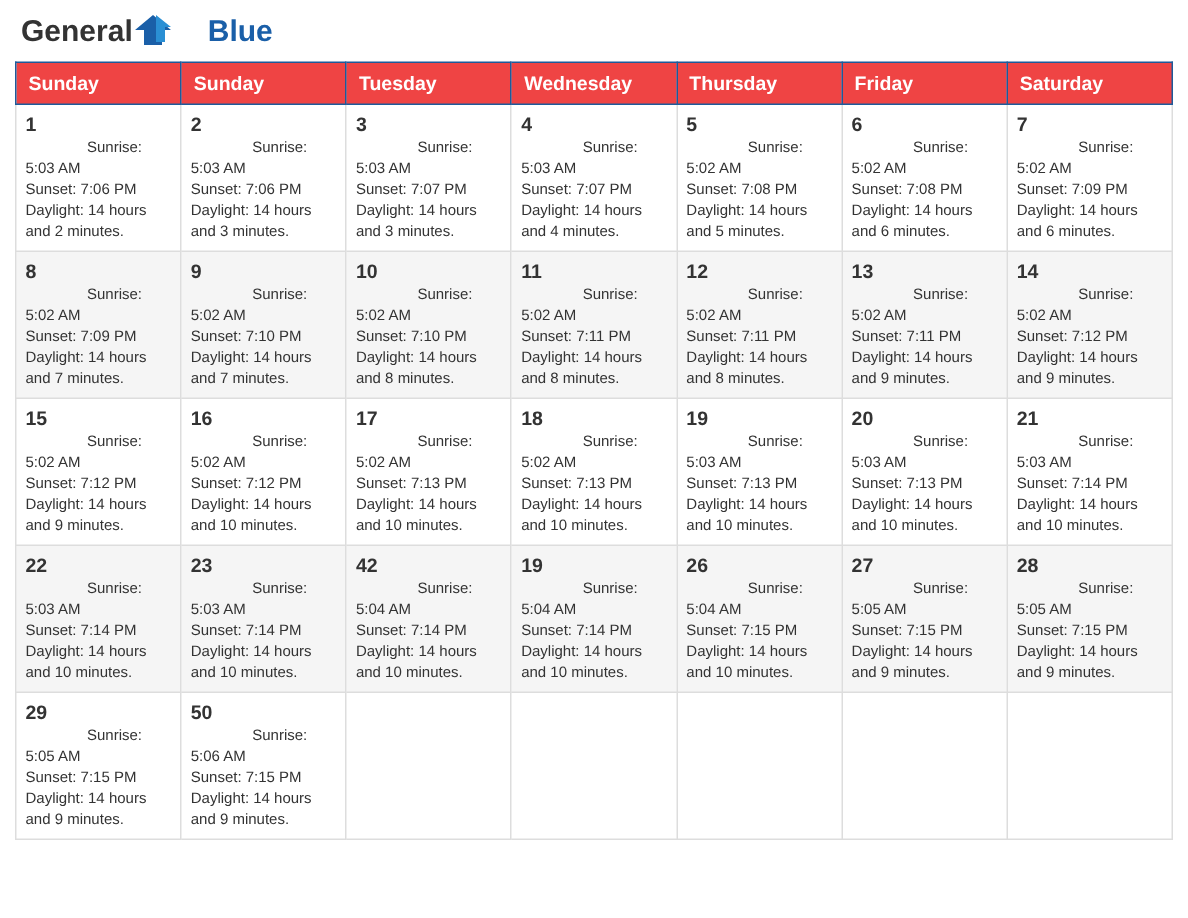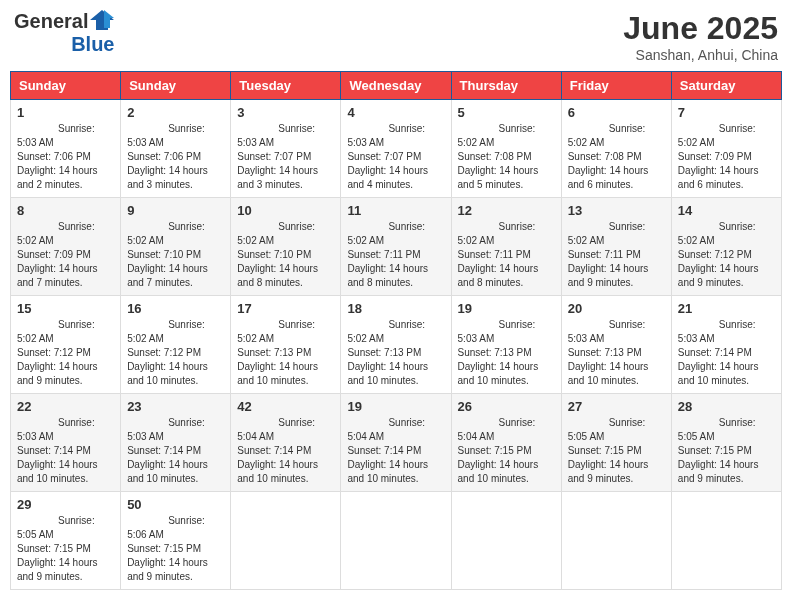--- a/index.html
+++ b/index.html
@@ -12,22 +12,23 @@
     }
     .header {
       display: flex;
       justify-content: space-between;
       align-items: flex-start;
       margin-bottom: 8px;
       padding: 0 4px;
     }
     .logo {
       display: flex;
-      flex-direction: column;
-      align-items: flex-end;
+      flex-direction: row;
+      align-items: flex-start;
+      gap: 24px;
     }
     .logo-text {
       display: flex;
       align-items: center;
     }
     .logo-general {
       font-size: 20px;
       font-weight: bold;
       color: #333;
     }
@@ -106,24 +107,20 @@
 <div class="header">
   <div class="logo">
     <div class="logo-text">
       <span class="logo-general">General</span>
       <svg class="logo-icon" viewBox="0 0 24 20" fill="none">
         <path d="M12 0 L24 10 L18 10 L18 20 L6 20 L6 10 L0 10 Z" fill="#1a5fa8"></path>
         <path d="M14 0 L24 8 L20 8 L20 18 L14 18 Z" fill="#2a8fd4"></path>
       </svg>
     </div>
     <span class="logo-blue">Blue</span>
-  </div>
-  <div class="title-block">
-    <div class="month-year">June 2025</div>
-    <div class="location">Sanshan, Anhui, China</div>
   </div>
 </div>
 
 <table class="calendar">
   <thead>
     <tr>
       <th>Sunday</th>
       <th>Sunday</th>
       <th>Tuesday</th>
       <th>Wednesday</th>

